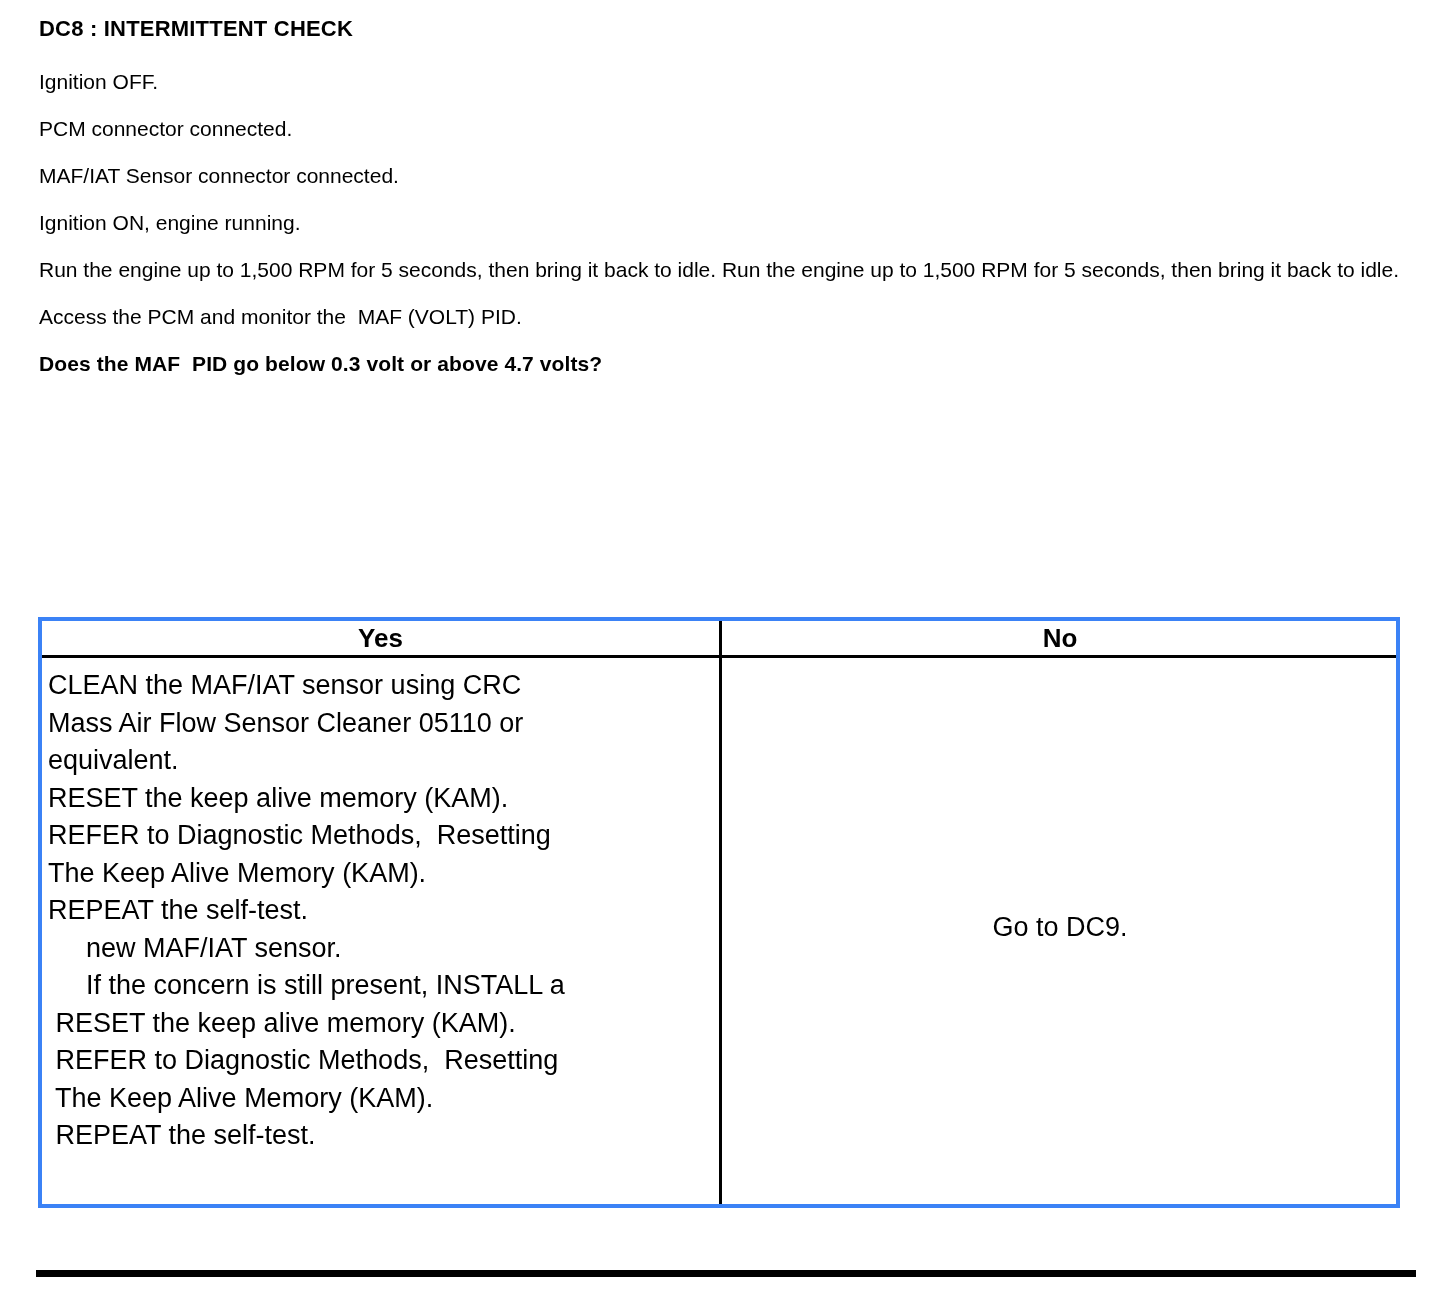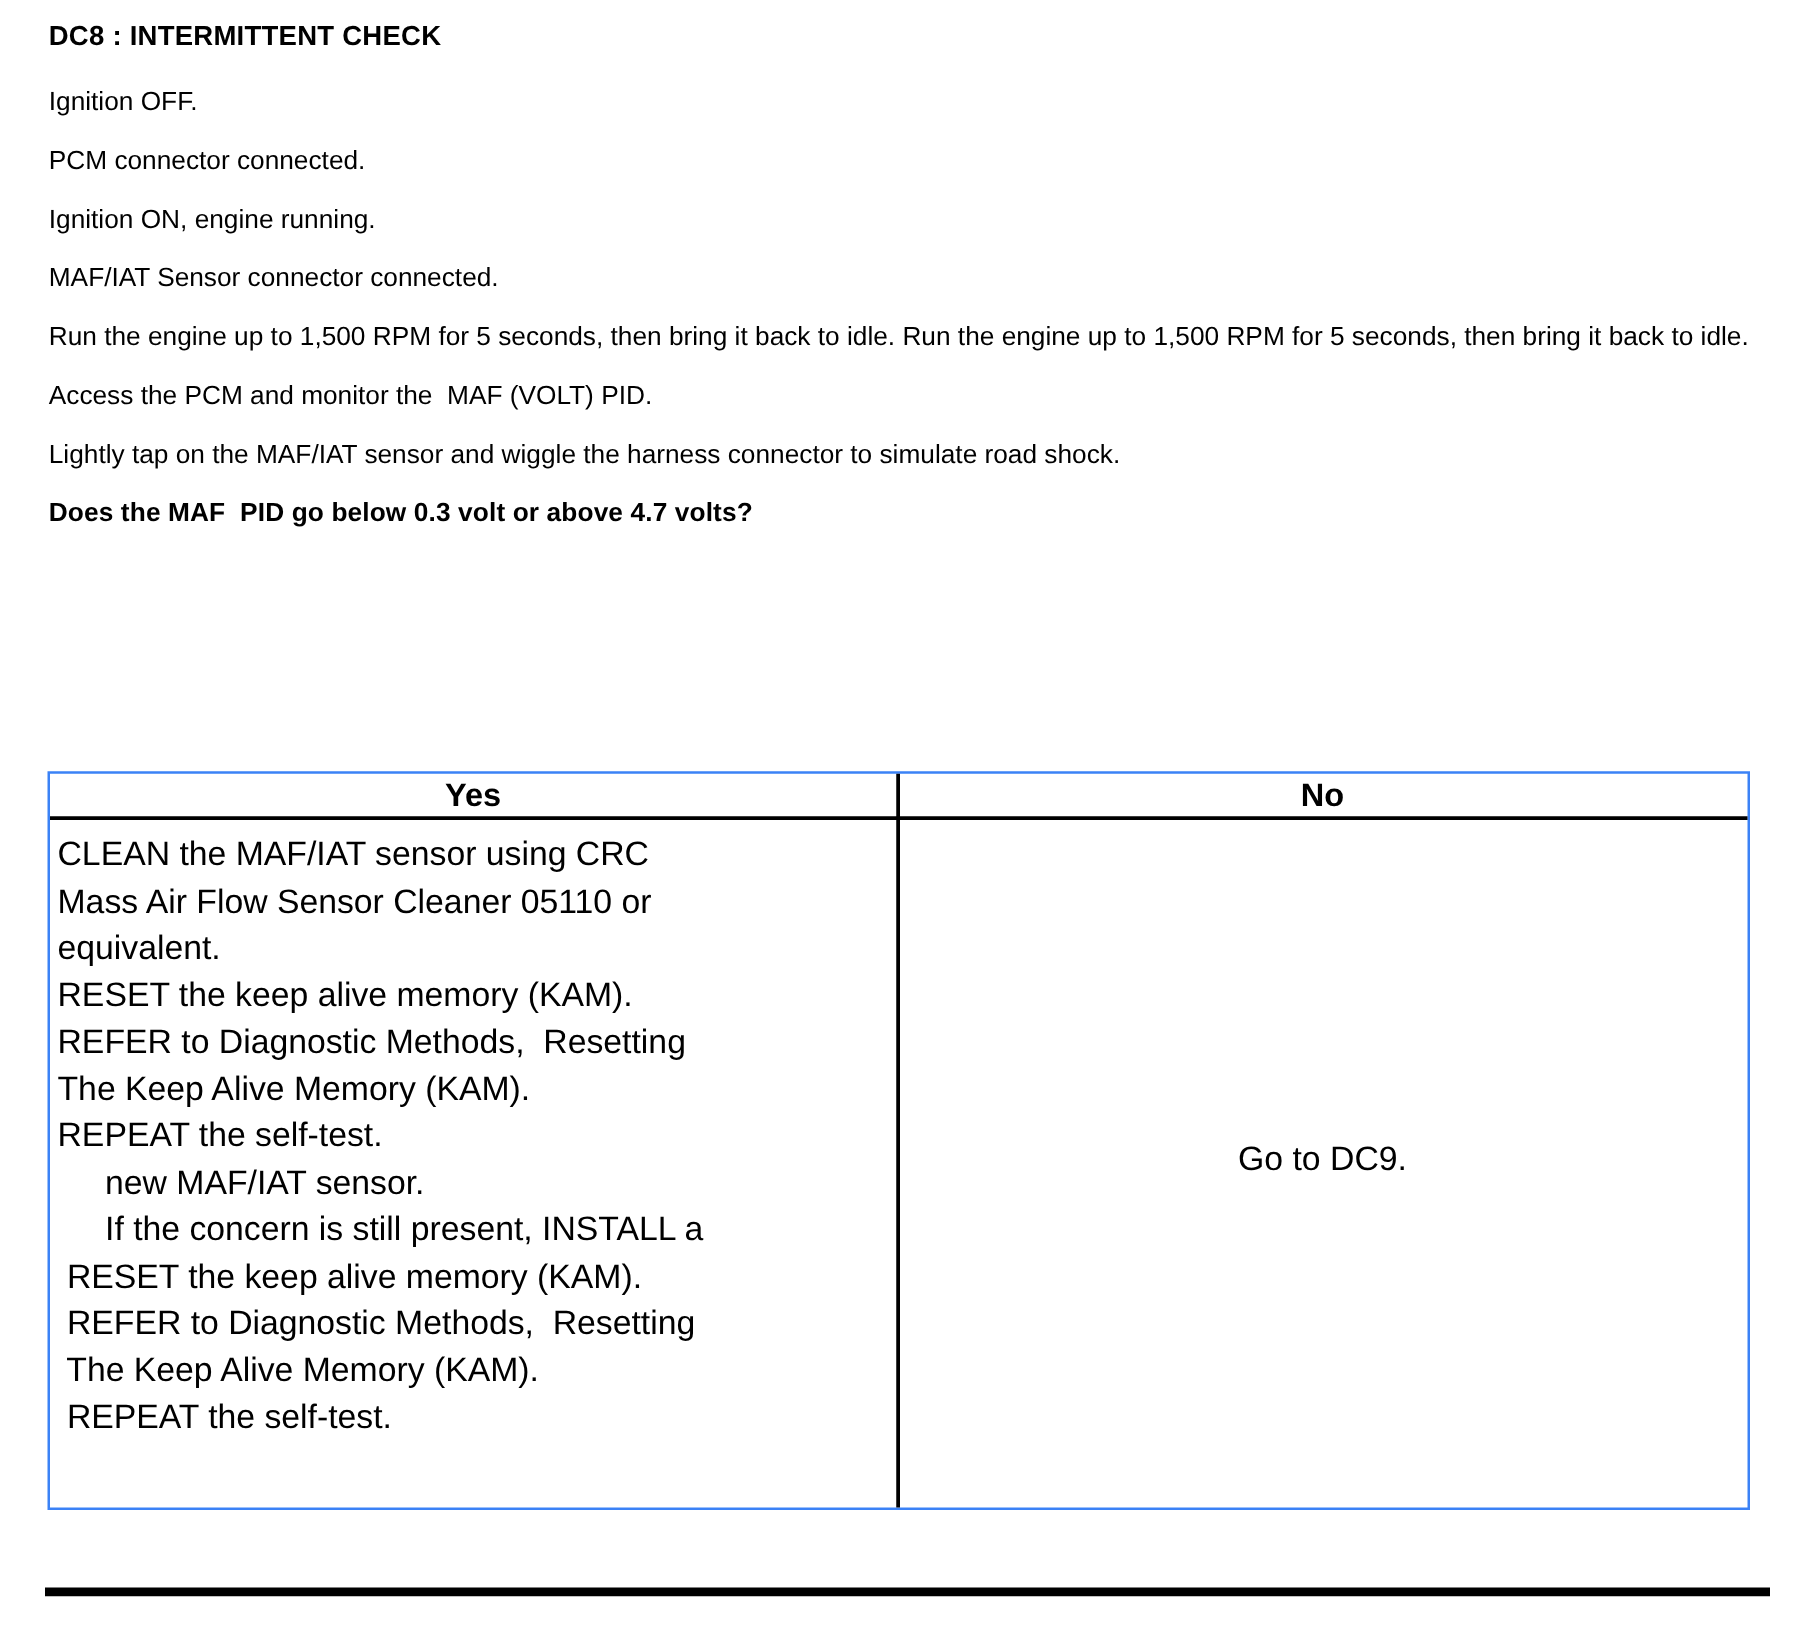--- a/index.html
+++ b/index.html
@@ -59,21 +59,21 @@
   }
 
   
   .table {
     position: absolute;
     left: 26px;
     top: 617px;
     width: 1362px;
     height: 591px;
     box-sizing: border-box;
-    border: 2px solid #3b82f6;
+    border: 4px solid #3b82f6;
   }
 
   .table-header {
     position: absolute;
     left: 0;
     top: 0;
     right: 0;
     height: 37px;
     border-bottom: 3px solid #000;
     box-sizing: border-box;
@@ -151,25 +151,24 @@
 </head>
 <body>
 
 <div class="page">
 
   <div class="heading">DC8 : INTERMITTENT CHECK</div>
 
   <div class="body-block">
     <div class="line">Ignition OFF.</div>
     <div class="line">PCM connector connected.</div>
+    <div class="line">MAF/IAT Sensor connector connected.</div>
     <div class="line">Ignition ON, engine running.</div>
-    <div class="line">MAF/IAT Sensor connector connected.</div>
     <div class="line wrap">Run the engine up to 1,500 RPM for 5 seconds, then bring it back to idle. Run the engine up to 1,500 RPM for 5 seconds, then bring it back to idle.</div>
     <div class="line">Access the PCM and monitor the  MAF (VOLT) PID.</div>
-    <div class="line">Lightly tap on the MAF/IAT sensor and wiggle the harness connector to simulate road shock.</div>
     <div class="line bold">Does the MAF  PID go below 0.3 volt or above 4.7 volts?</div>
   </div>
 
   <div class="table">
     <div class="table-header"></div>
     <div class="col-divider"></div>
 
     <div class="hdr-cell hdr-yes">Yes</div>
     <div class="hdr-cell hdr-no">No</div>
 

